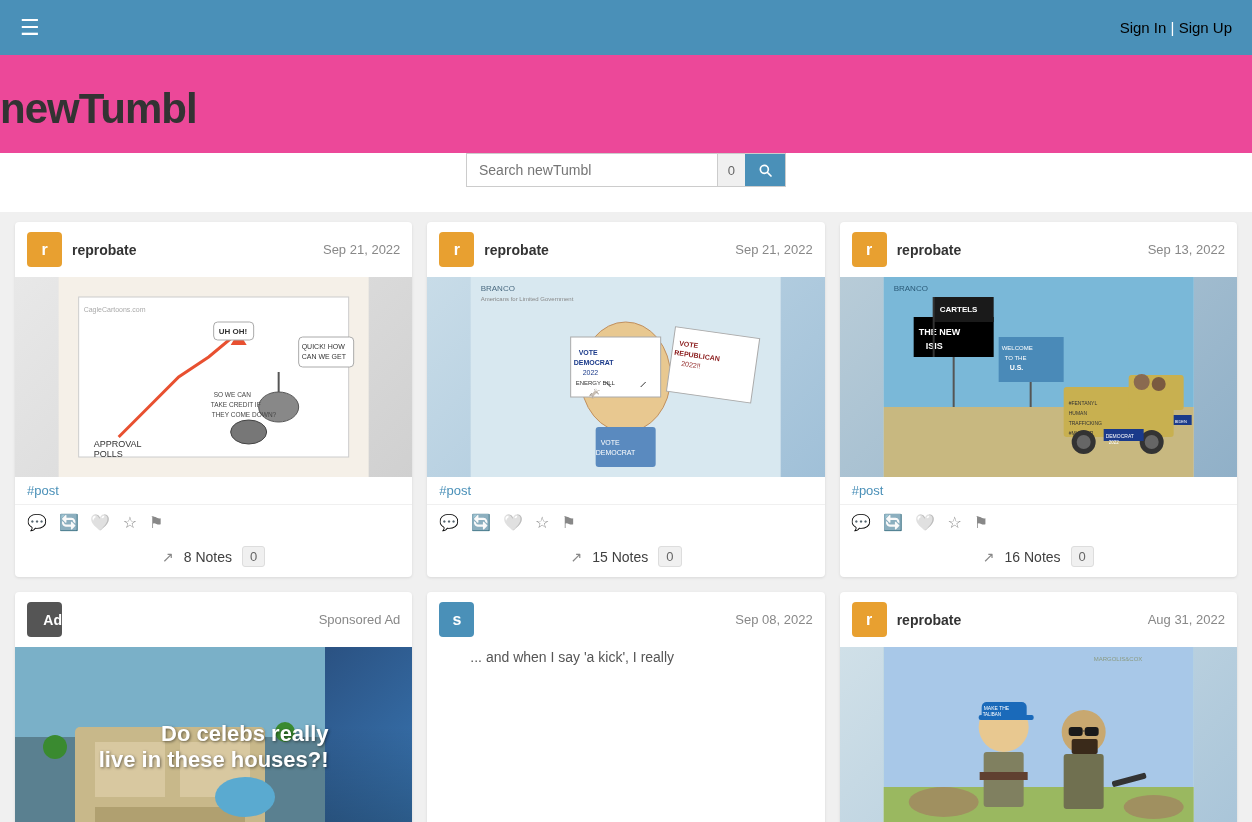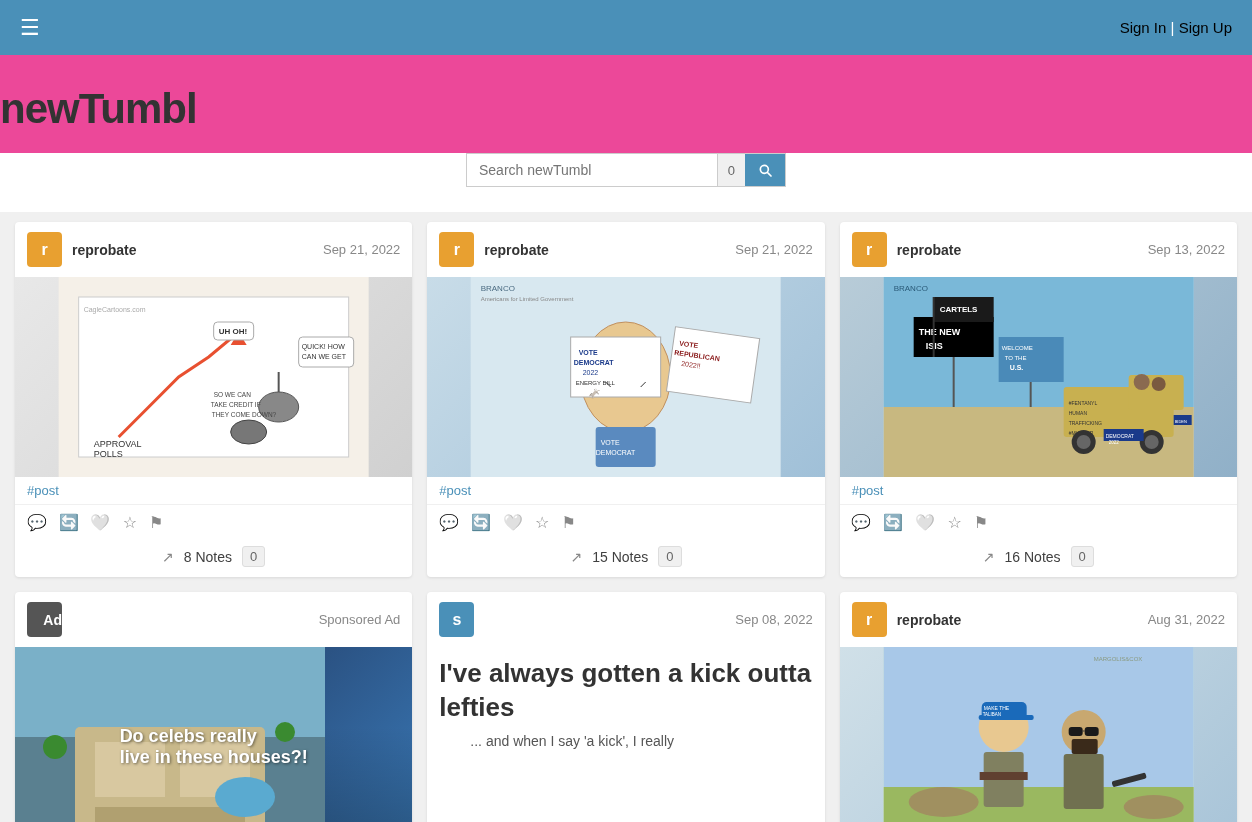--- a/index.html
+++ b/index.html
@@ -197,23 +197,23 @@
       height: 200px;
       background: linear-gradient(135deg, #1a3a5c 0%, #2a5080 50%, #3a7ab8 100%);
       display: flex;
       align-items: center;
       justify-content: center;
       position: relative;
       overflow: hidden;
     }
     .ad-image-text {
       color: white;
-      font-size: 18px;
+      font-size: 22px;
       font-weight: bold;
-      text-align: left;
+      text-align: right;
       padding: 10px;
       text-shadow: 1px 1px 3px rgba(0,0,0,0.5);
       z-index: 2;
     }
     .ad-house-bg {
       position: absolute;
       bottom: 0;
       width: 100%;
       height: 60%;
       background: linear-gradient(to bottom, transparent, rgba(0,0,0,0.3));
@@ -506,21 +506,20 @@
         </svg>
         <div class="ad-image-text">Do celebs really<br>live in these houses?!</div>
       </div>
     </div>
 
     <div class="card">
       <div class="card-header">
         <div class="avatar avatar-s">s</div>
         <span class="card-date">Sep 08, 2022</span>
       </div>
-      <div class="card-post-title">I've always gotten a kick outta lefties</div>
       <div class="card-post-excerpt">... and when I say 'a kick', I really</div>
     </div>
 
     <div class="card">
       <div class="card-header">
         <div class="avatar avatar-orange">r</div>
         <div class="card-user-info">
           <span class="card-username">reprobate</span>
         </div>
         <span class="card-date">Aug 31, 2022</span>

